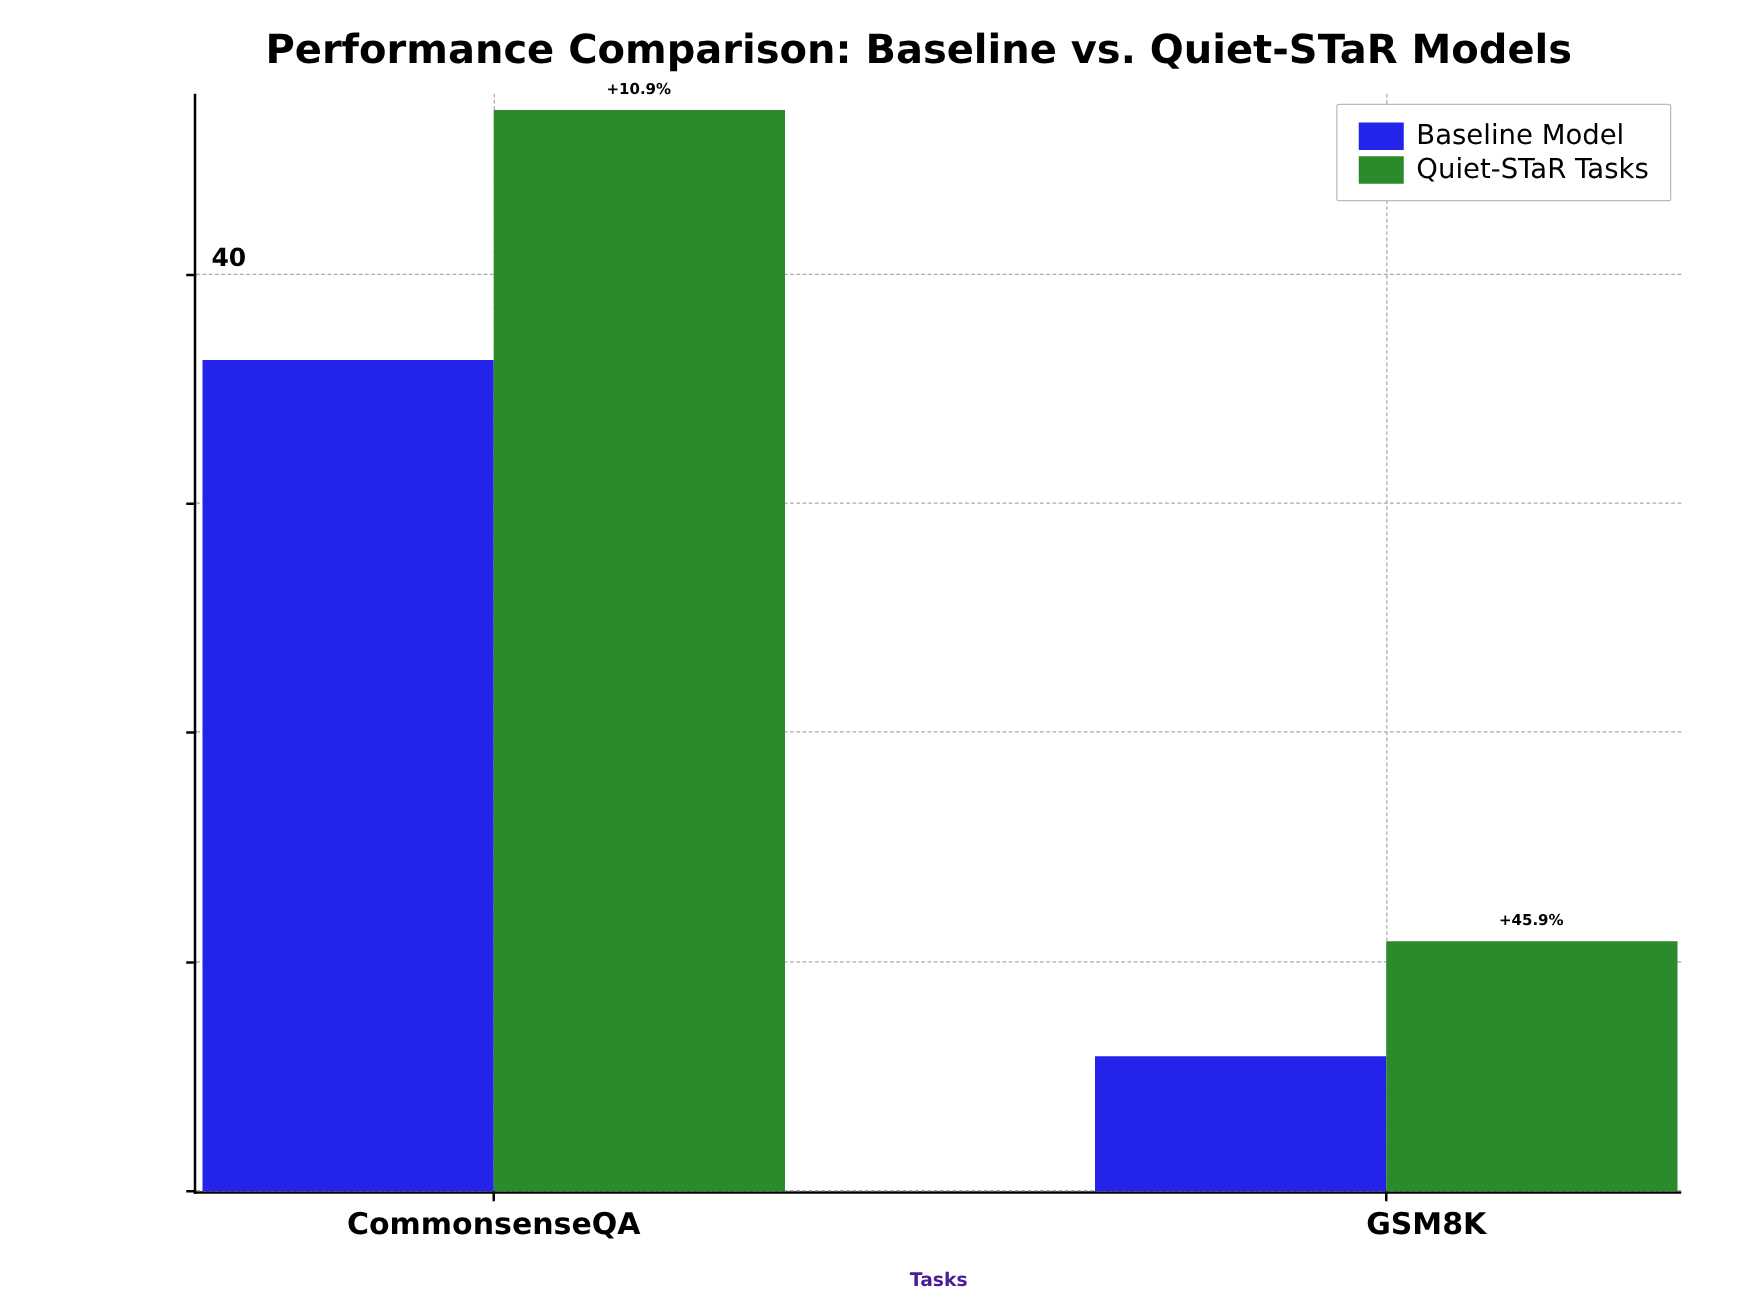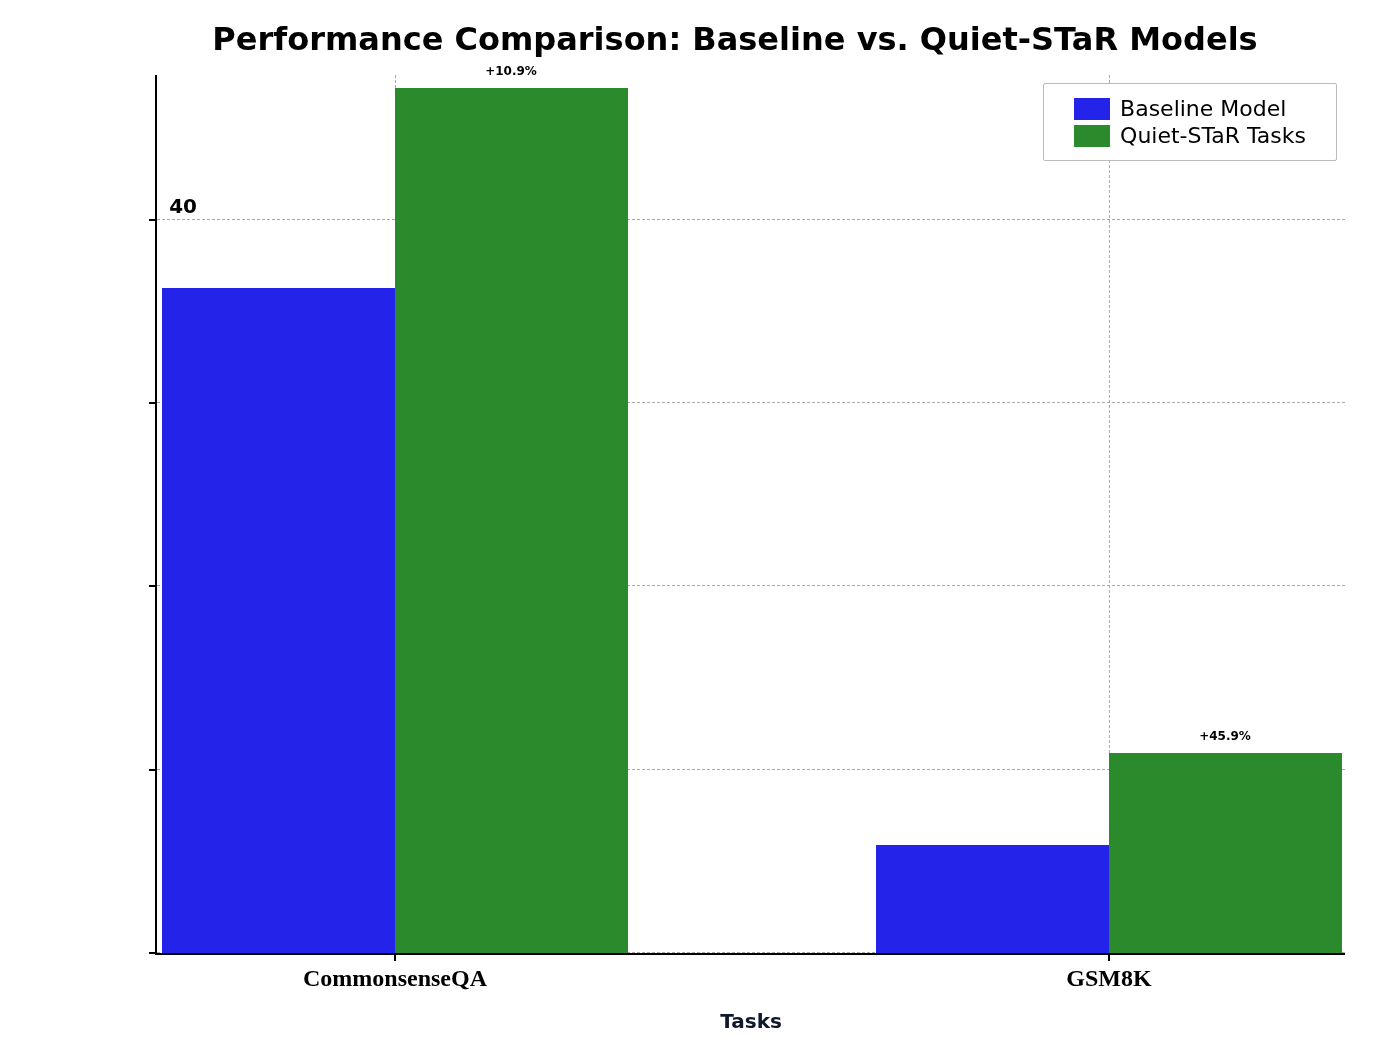--- a/index.html
+++ b/index.html
@@ -57,41 +57,40 @@
       margin-top: 32px;
     }
     .xtick-label {
       position: absolute;
       top: 890px;
       transform: translateX(-50%);
       font-size: 24px;
       font-weight: bold;
       color: #000;
       white-space: nowrap;
-      font-family: Liberation Serif, serif;
     }
     .ylabel {
       position: absolute;
       left: -55px;
       top: 50%;
       transform: translateY(-50%) rotate(-90deg);
       transform-origin: center;
       font-size: 22px;
       font-weight: bold;
       color: #000;
       white-space: nowrap;
     }
     .xlabel {
       position: absolute;
       left: 50%;
       bottom: -80px;
       transform: translateX(-50%);
-      font-size: 20px;
+      font-size: 15px;
       font-weight: bold;
-      color: #0f172a;
+      color: #4c1d95;
     }
     .bar {
       position: absolute;
       bottom: 0;
     }
     .bar-blue { background: #2323ea; }
     .bar-green { background: #2b8a2b; }
     .annotation {
       position: absolute;
       font-size: 12px;
@@ -107,21 +106,21 @@
       background: #fff;
       border: 1.5px solid #bbb;
       border-radius: 2px;
       padding: 10px 14px;
       font-size: 22px;
     }
     .legend-row {
       display: flex;
       align-items: center;
       gap: 10px;
-      margin: 2px 16px;
+      margin: 2px 3px;
     }
     .legend-swatch {
       width: 36px;
       height: 22px;
     }
     .tick-mark {
       position: absolute;
       width: 8px;
       height: 2px;
       background: #000;
@@ -165,21 +164,21 @@
     <div class="gridline" style="bottom:733.3px"></div>
     <div class="tick-mark" style="bottom:732.3px"></div>
     <div class="ytick-label" style="bottom:723.3px;top:auto">40</div>
 
     <div class="vgrid" style="left:238px"></div>
     <div class="xtick-mark" style="left:237px"></div>
     <div class="vgrid" style="left:952px"></div>
     <div class="xtick-mark" style="left:951px"></div>
 
     <div class="xtick-label" style="left:238px">CommonsenseQA</div>
-    <div class="xtick-label" style="left:952px">GSM8K</div>
+    <div class="xtick-label" style="left:984px">GSM8K</div>
 
     <div class="bar bar-blue" style="left:5px; width:233px; height:665.5px"></div>
     <div class="bar bar-green" style="left:238px; width:233px; height:865.3px"></div>
     <div class="annotation" style="left:354px; bottom:875px">+10.9%</div>
 
     <div class="bar bar-blue" style="left:719px; width:233px; height:108.2px"></div>
     <div class="bar bar-green" style="left:952px; width:233px; height:199.8px"></div>
     <div class="annotation" style="left:1068px; bottom:210px">+45.9%</div>
 
     <div class="legend">

